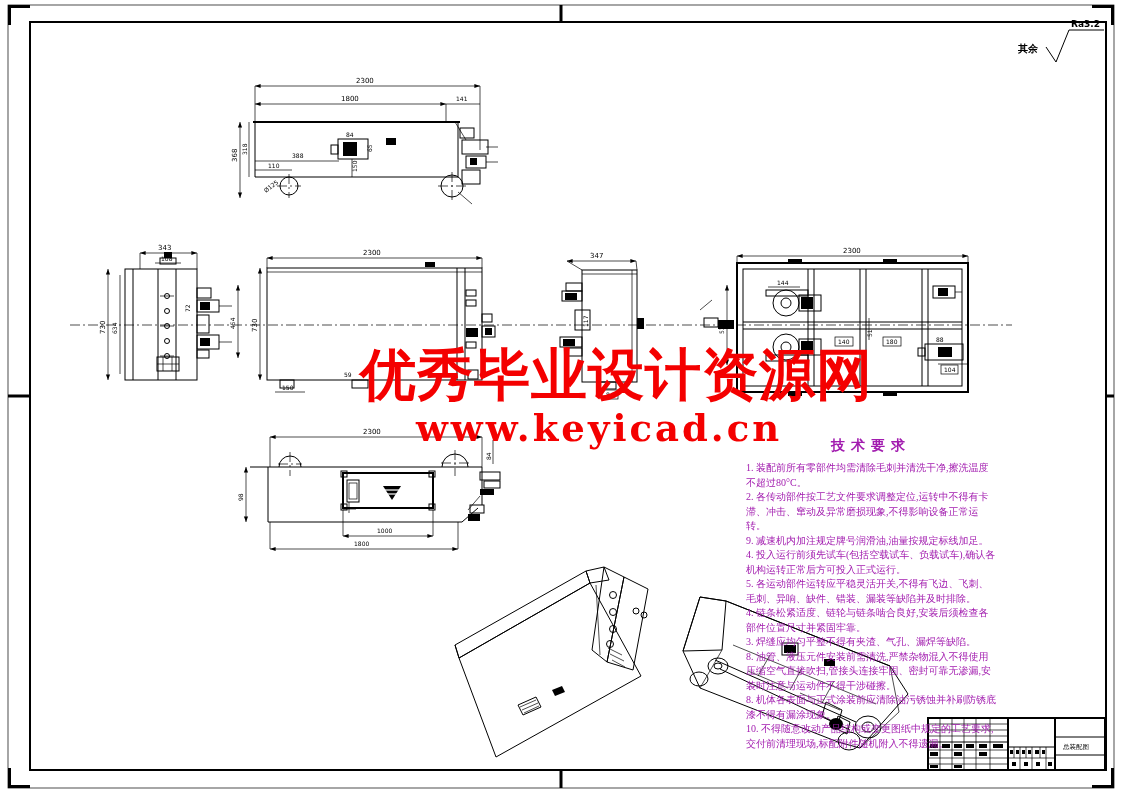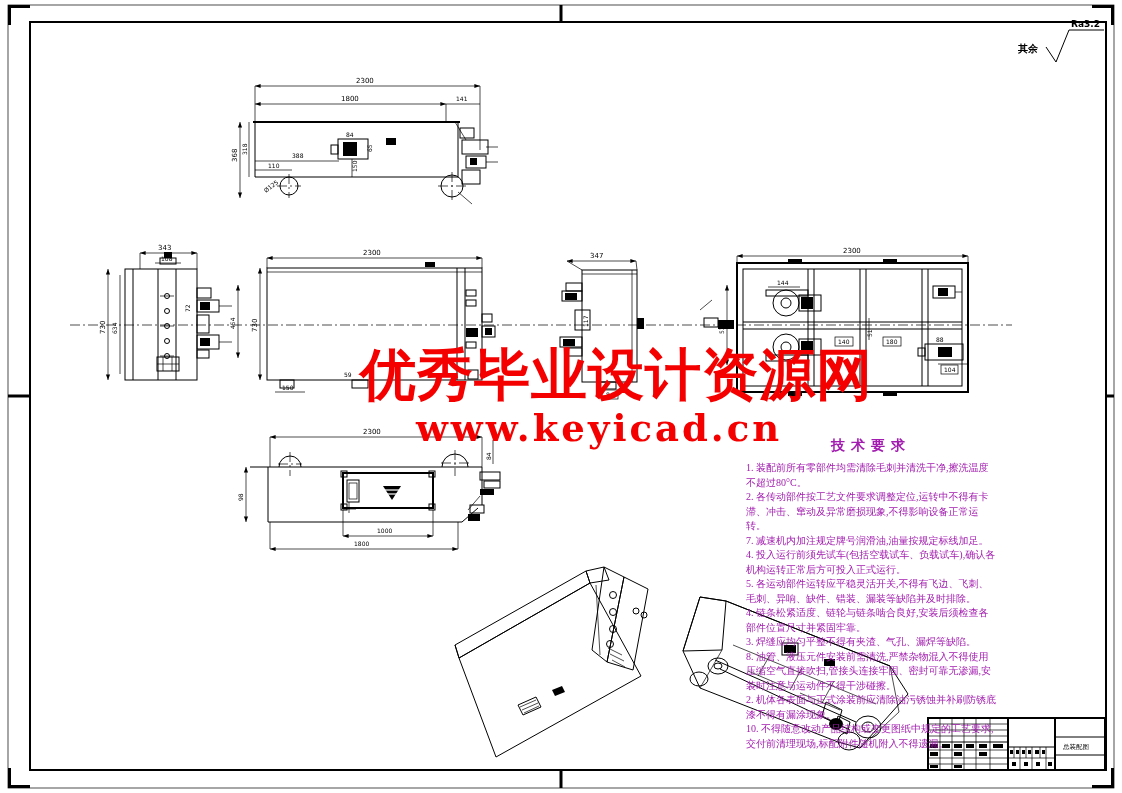--- a/index.html
+++ b/index.html
@@ -429,27 +429,27 @@
     <line x1="1055" y1="755" x2="1105" y2="755" class="ln"></line>
     <text x="1063" y="749" class="tb-text">总装配图</text>
   </g>
 </svg>
 
 <div id="techreq">
   <div class="tr-title">技术要求</div>
   <div class="tr-items">
         <div class="tr-item">1. 装配前所有零部件均需清除毛刺并清洗干净,擦洗温度不超过80°C。</div>
         <div class="tr-item">2. 各传动部件按工艺文件要求调整定位,运转中不得有卡滞、冲击、窜动及异常磨损现象,不得影响设备正常运转。</div>
-        <div class="tr-item">7. 减速机内加注规定牌号润滑油,油量按规定标线加足。</div>
+        <div class="tr-item">9. 减速机内加注规定牌号润滑油,油量按规定标线加足。</div>
         <div class="tr-item">4. 投入运行前须先试车(包括空载试车、负载试车),确认各机构运转正常后方可投入正式运行。</div>
         <div class="tr-item">5. 各运动部件运转应平稳灵活开关,不得有飞边、飞刺、毛刺、异响、缺件、错装、漏装等缺陷并及时排除。</div>
         <div class="tr-item">4. 链条松紧适度、链轮与链条啮合良好,安装后须检查各部件位置尺寸并紧固牢靠。</div>
         <div class="tr-item">3. 焊缝应均匀平整不得有夹渣、气孔、漏焊等缺陷。</div>
         <div class="tr-item">8. 油管、液压元件安装前需清洗,严禁杂物混入不得使用压缩空气直接吹扫,管接头连接牢固、密封可靠无渗漏,安装时注意与运动件不得干涉碰擦。</div>
-        <div class="tr-item">2. 机体各表面与正式涂装前应清除油污锈蚀并补刷防锈底漆不得有漏涂现象。</div>
+        <div class="tr-item">8. 机体各表面与正式涂装前应清除油污锈蚀并补刷防锈底漆不得有漏涂现象。</div>
         <div class="tr-item">10. 不得随意改动产品结构或变更图纸中规定的工艺要求,交付前清理现场,标配附件随机附入不得遗漏。</div>
       </div>
 </div>
 
 <div id="wm1" class="watermark" style="color: rgb(244, 0, 0);">优秀毕业设计资源网</div>
 <div id="wm2" class="watermark" style="color: rgb(244, 0, 0);">www.keyicad.cn</div>
 
 </div>
 
 </body></html>

